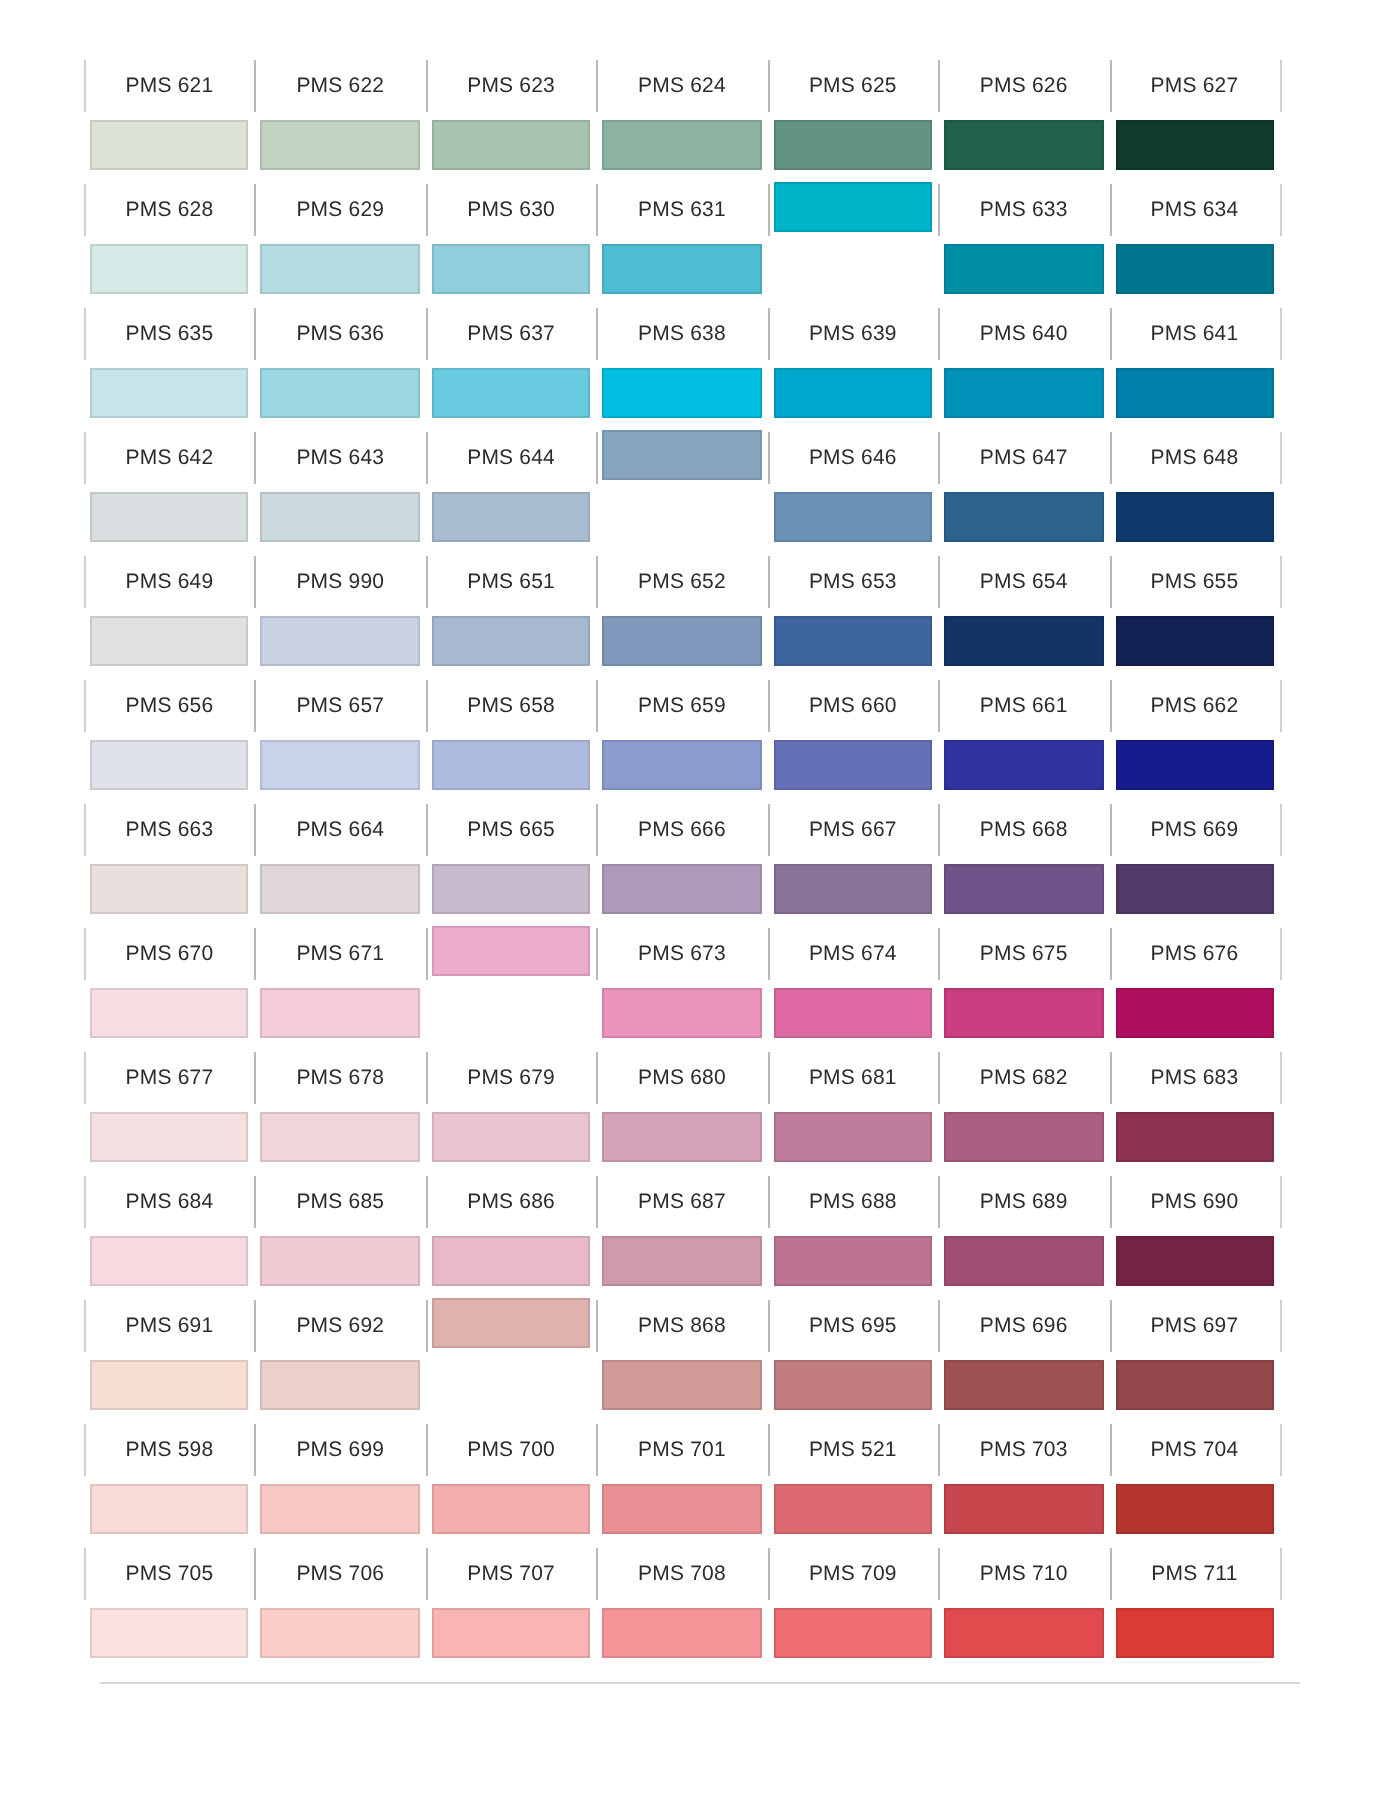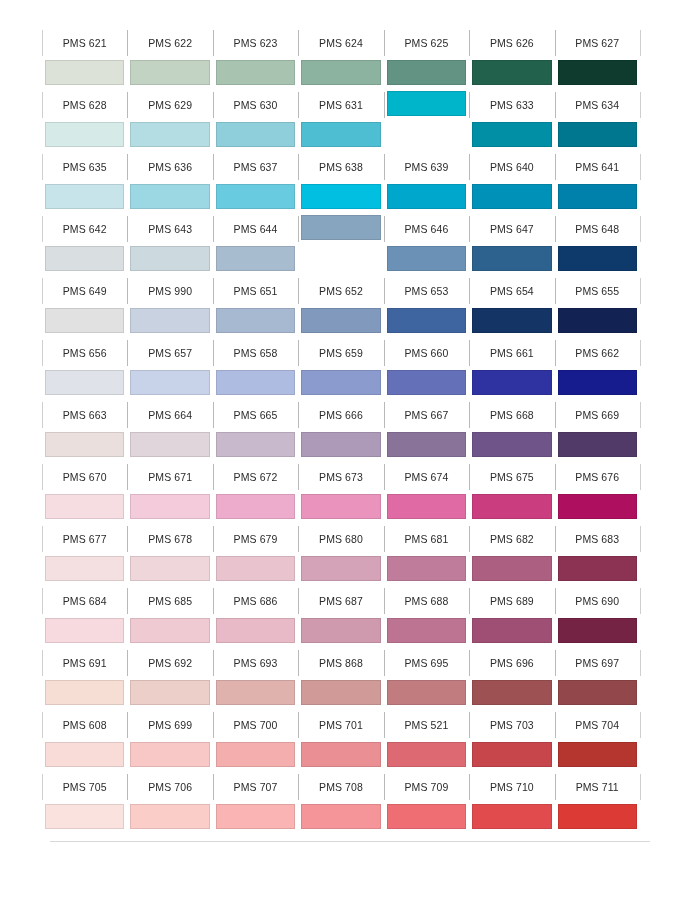--- a/index.html
+++ b/index.html
@@ -459,21 +459,20 @@
       </div>
       <div class="pms-cell">
         <div class="tick"></div>
         <div class="pms-label">PMS 671</div>
         <div class="pms-swatch-wrap">
           <div class="pms-swatch" style="background-color: rgb(243, 203, 219);"></div>
         </div>
       </div>
       <div class="pms-cell">
         <div class="tick"></div>
-        <div class="pms-label">PMS 672</div>
         <div class="pms-swatch-wrap">
           <div class="pms-swatch" style="background-color: rgb(238, 172, 204);"></div>
         </div>
       </div>
       <div class="pms-cell">
         <div class="tick"></div>
         <div class="pms-label">PMS 673</div>
         <div class="pms-swatch-wrap">
           <div class="pms-swatch" style="background-color: rgb(233, 147, 189);"></div>
         </div>
@@ -615,21 +614,20 @@
       </div>
       <div class="pms-cell">
         <div class="tick"></div>
         <div class="pms-label">PMS 692</div>
         <div class="pms-swatch-wrap">
           <div class="pms-swatch" style="background-color: rgb(236, 207, 200);"></div>
         </div>
       </div>
       <div class="pms-cell">
         <div class="tick"></div>
-        <div class="pms-label">PMS 693</div>
         <div class="pms-swatch-wrap">
           <div class="pms-swatch" style="background-color: rgb(223, 178, 174);"></div>
         </div>
       </div>
       <div class="pms-cell">
         <div class="tick"></div>
         <div class="pms-label">PMS 868</div>
         <div class="pms-swatch-wrap">
           <div class="pms-swatch" style="background-color: rgb(207, 154, 152);"></div>
         </div>
@@ -653,21 +651,21 @@
         <div class="pms-label">PMS 697</div>
         <div class="pms-swatch-wrap">
           <div class="pms-swatch" style="background-color: rgb(146, 71, 74);"></div>
         </div>
         <div class="row-end-tick"></div>
       </div>
     </div>
     <div class="pms-row">
       <div class="pms-cell">
         <div class="tick"></div>
-        <div class="pms-label">PMS 608</div>
+        <div class="pms-label">PMS 598</div>
         <div class="pms-swatch-wrap">
           <div class="pms-swatch" style="background-color: rgb(249, 220, 215);"></div>
         </div>
       </div>
       <div class="pms-cell">
         <div class="tick"></div>
         <div class="pms-label">PMS 699</div>
         <div class="pms-swatch-wrap">
           <div class="pms-swatch" style="background-color: rgb(248, 200, 198);"></div>
         </div>

